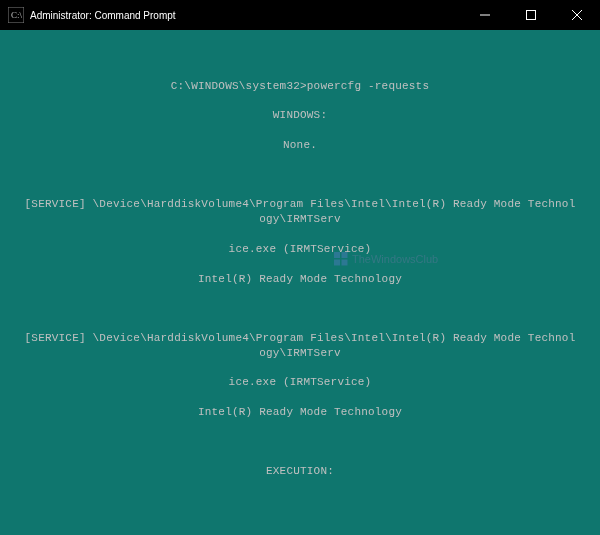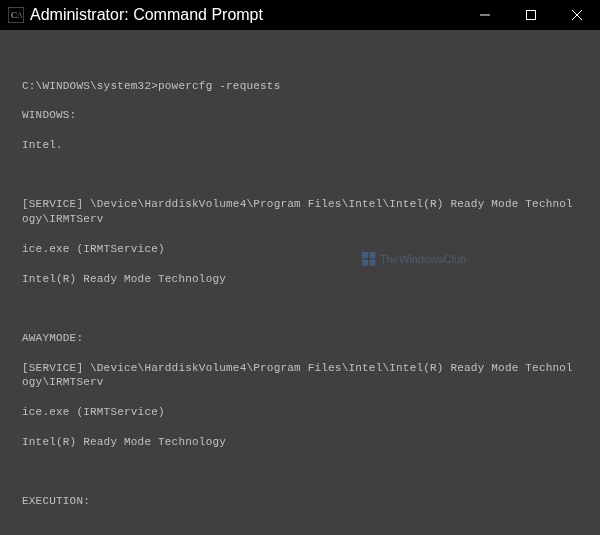--- a/index.html
+++ b/index.html
@@ -28,58 +28,59 @@
       height: 16px;
       margin-left: 8px;
       margin-right: 6px;
       display: flex;
       align-items: center;
       justify-content: center;
     }
     .titlebar-title {
       flex: 1;
       font-family: "Segoe UI", sans-serif;
-      font-size: 16px;
+      font-size: 10px;
       color: #ffffff;
     }
     .titlebar-controls {
       display: flex;
       height: 100%;
     }
     .titlebar-btn {
       width: 46px;
       height: 30px;
       display: flex;
       align-items: center;
       justify-content: center;
       color: #ffffff;
       cursor: pointer;
     }
     .terminal {
-      background: #404040;
+      background: #0f766e;
       color: #c0c0c0;
       padding: 4px 22px;
       height: calc(535px - 30px);
       overflow-y: auto;
       line-height: 1.35;
       letter-spacing: 0.2px;
       white-space: pre-wrap;
       word-break: break-all;
+      text-align: center;
     }
     .line {
       display: block;
     }
     .blank {
       display: block;
       height: 1.35em;
     }
     .watermark {
       position: absolute;
       top: 252px;
-      left: 362px;
+      left: 334px;
       display: flex;
       align-items: center;
       gap: 4px;
       opacity: 0.5;
       pointer-events: none;
     }
     .watermark-icon {
       width: 14px;
       height: 14px;
       display: inline-block;
@@ -118,27 +119,26 @@
         <line x1="10" y1="0" x2="0" y2="10" stroke="#ffffff" stroke-width="1"></line>
       </svg>
     </div>
   </div>
 </div>
 
 <div class="terminal">
 <span class="blank"></span>
 <span class="line">C:\WINDOWS\system32&gt;powercfg -requests</span>
 <span class="line">WINDOWS:</span>
-<span class="line">Intel.</span>
+<span class="line">None.</span>
 <span class="blank"></span>
 <span class="line">[SERVICE] \Device\HarddiskVolume4\Program Files\Intel\Intel(R) Ready Mode Technology\IRMTServ</span>
 <span class="line">ice.exe (IRMTService)</span>
 <span class="line">Intel(R) Ready Mode Technology</span>
 <span class="blank"></span>
-<span class="line">AWAYMODE:</span>
 <span class="line">[SERVICE] \Device\HarddiskVolume4\Program Files\Intel\Intel(R) Ready Mode Technology\IRMTServ</span>
 <span class="line">ice.exe (IRMTService)</span>
 <span class="line">Intel(R) Ready Mode Technology</span>
 <span class="blank"></span>
 <span class="line">EXECUTION:</span>
 
 
 
 
 

